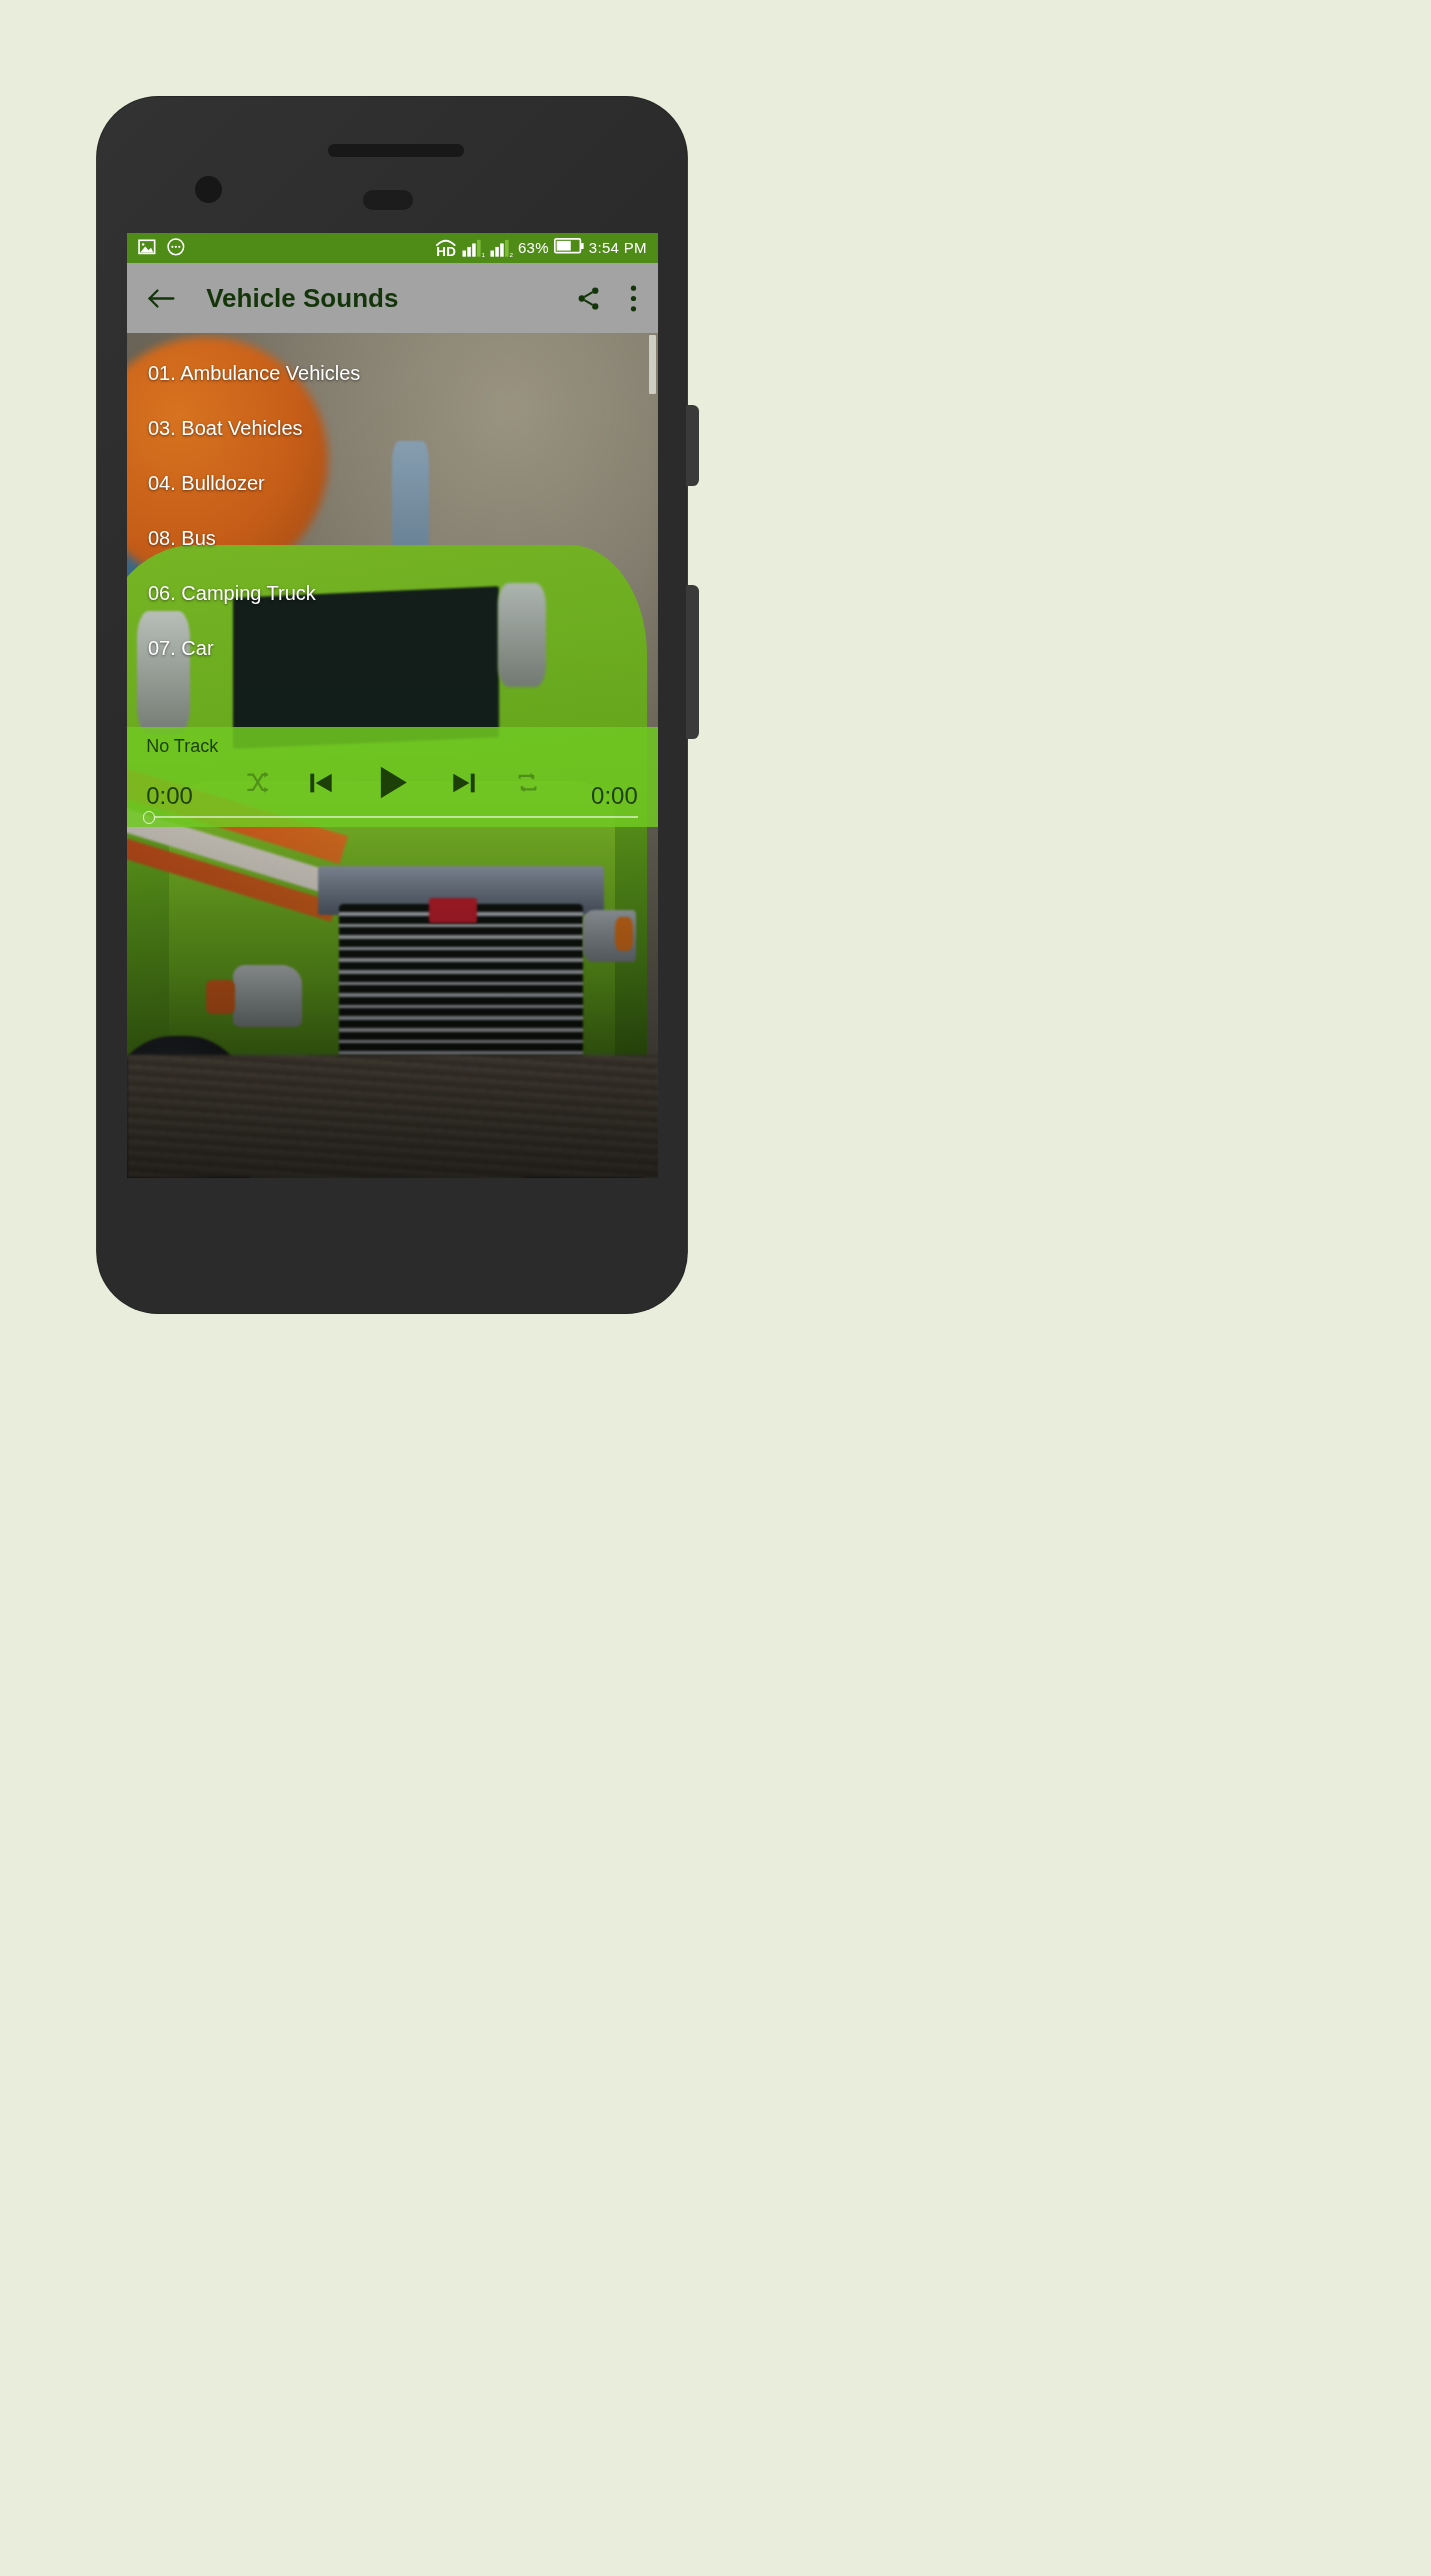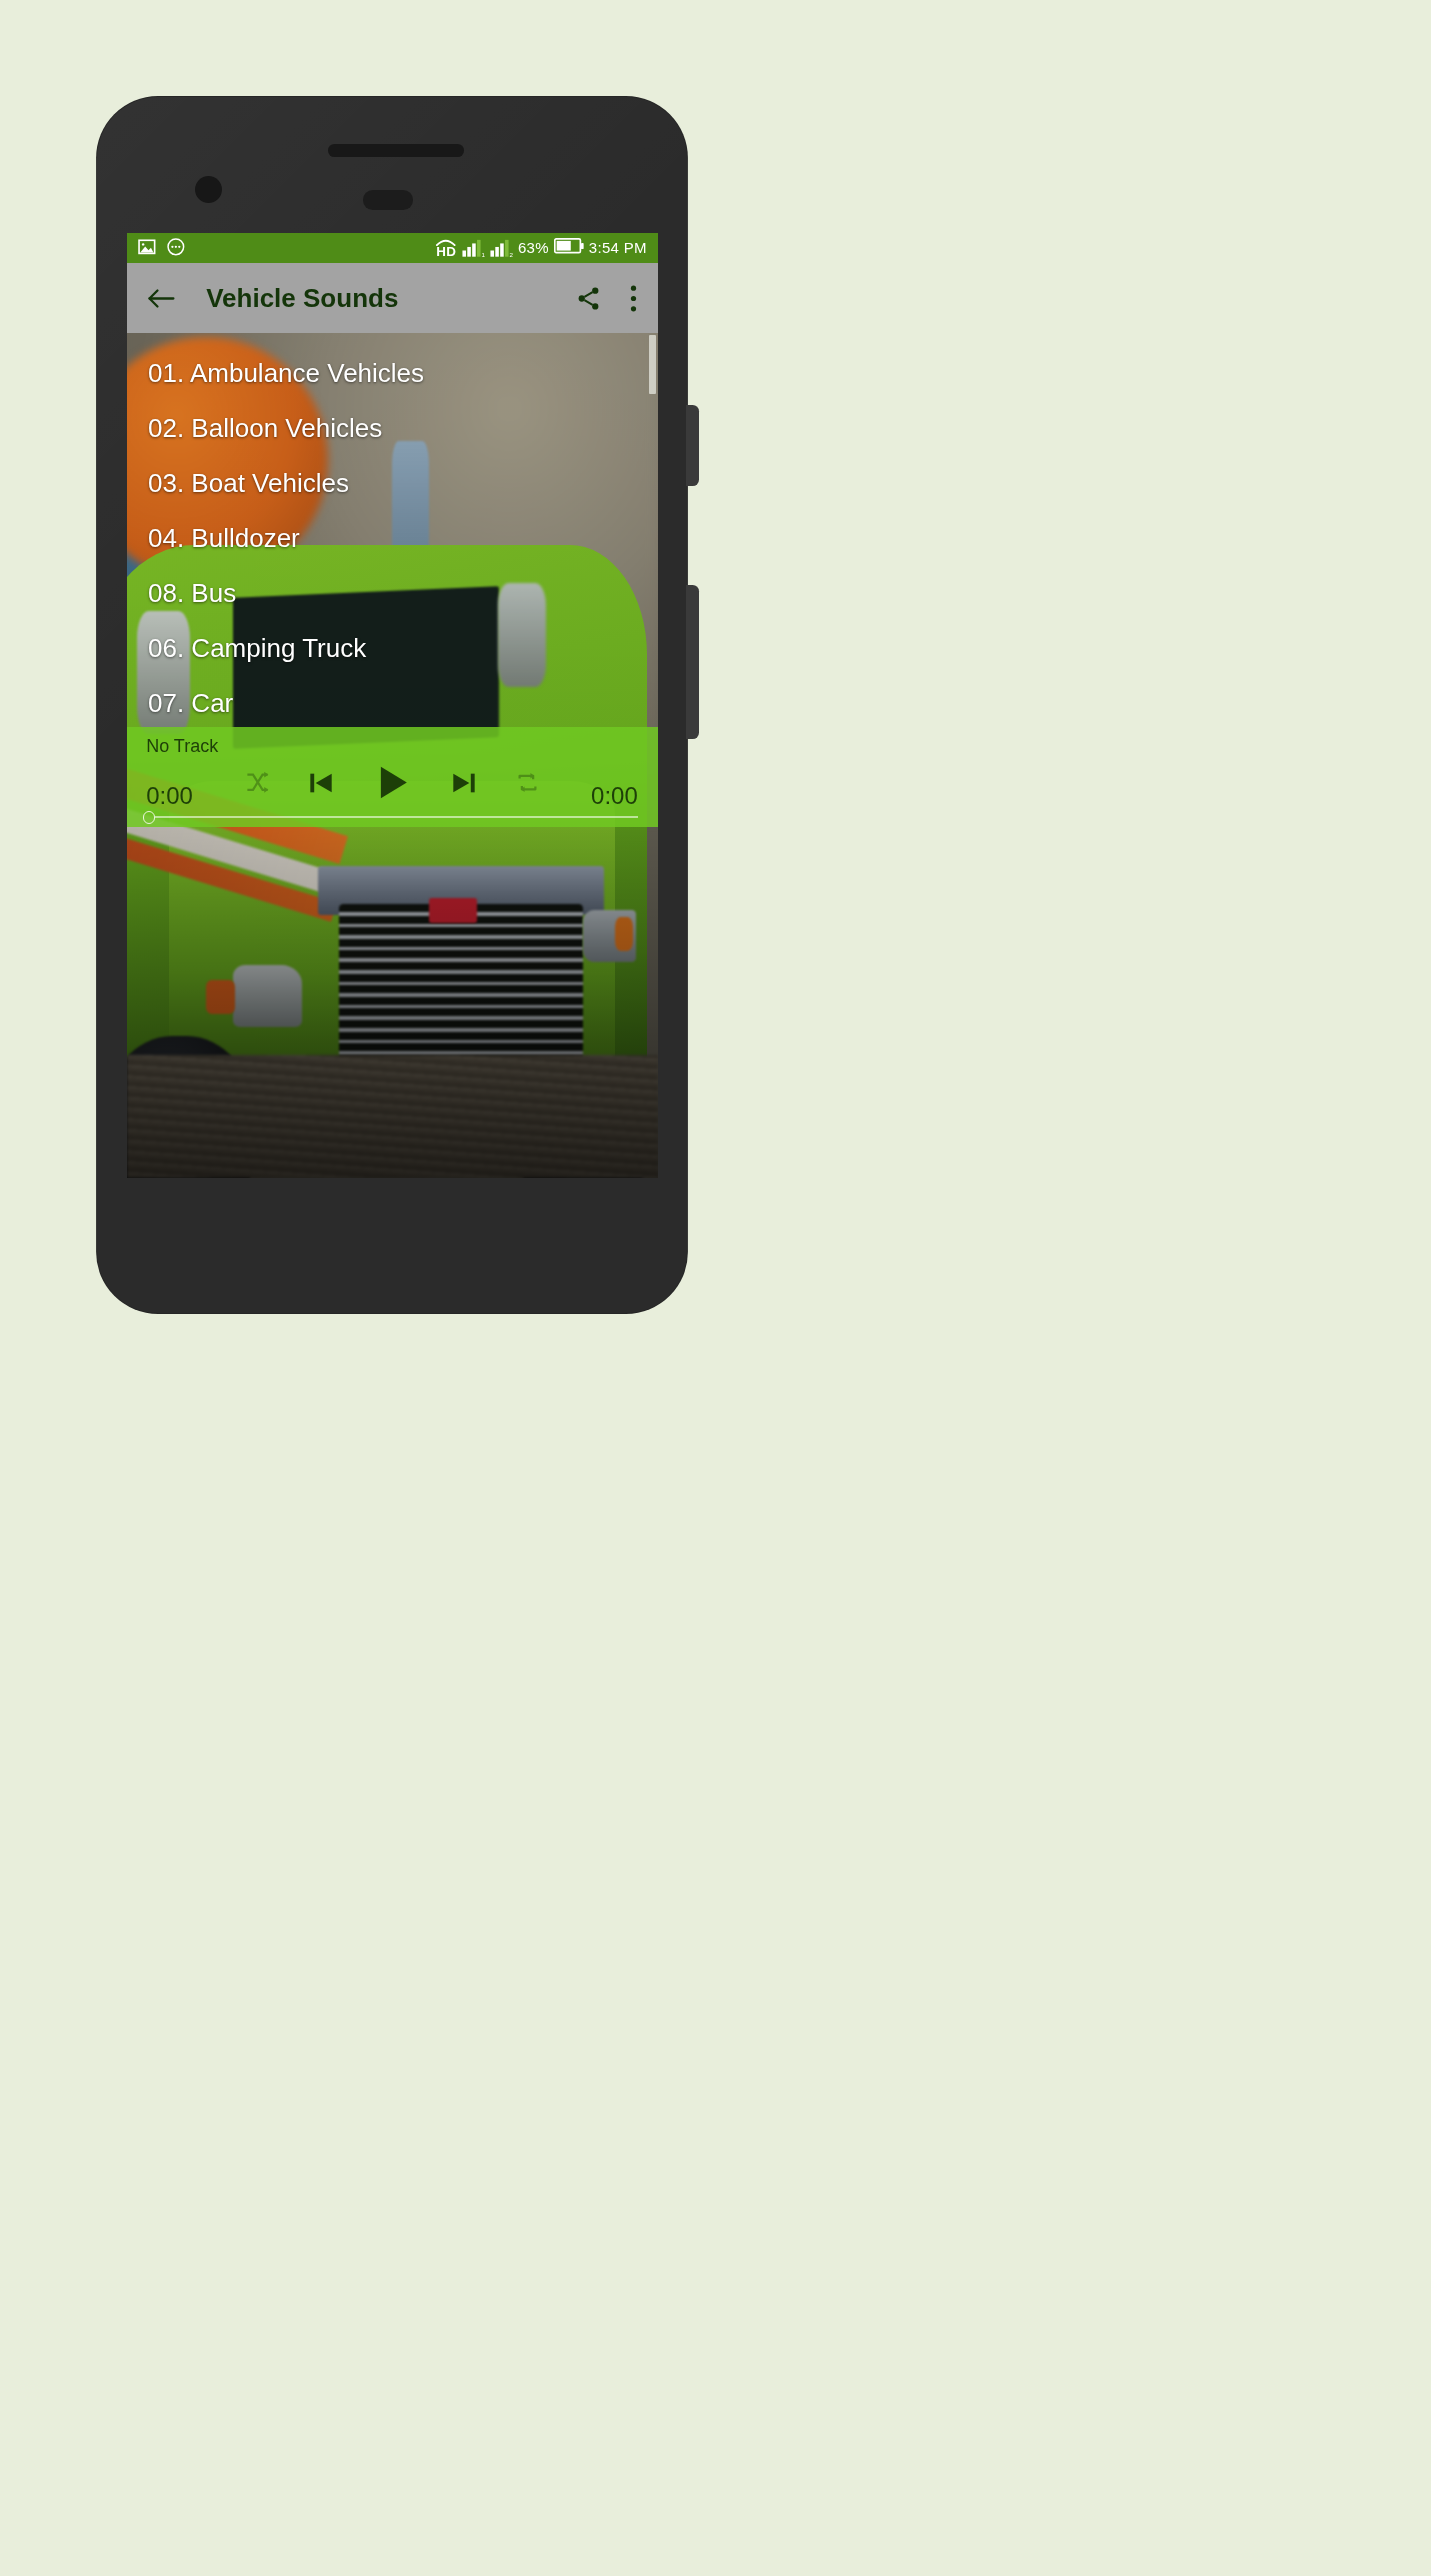--- a/index.html
+++ b/index.html
@@ -404,21 +404,21 @@
   .track-row {
     height: 55px;
     display: flex;
     align-items: center;
     padding-left: 21.5px;
     box-sizing: border-box;
     cursor: pointer;
   }
   .track-row span {
     color: #ffffff;
-    font-size: 26px;
+    font-size: 20px;
     text-shadow: 0 0.9px 2.7px rgba(0,0,0,0.55);
     white-space: nowrap;
   }
   .scrollbar {
     position: absolute;
     right: 1.8px;
     top: 1.8px;
     width: 7.2px;
     height: 59px;
     background: rgba(222,222,214,0.82);
@@ -622,23 +622,20 @@
         </span>
       </div>
 
       <div class="list-area">
         <div class="scrollbar"></div>
         <div class="track-list">
           <div class="track-row">
               <span>01. Ambulance Vehicles</span>
             </div>
           <div class="track-row">
-              <span>02. Balloon Vehicles</span>
-            </div>
-          <div class="track-row">
               <span>03. Boat Vehicles</span>
             </div>
           <div class="track-row">
               <span>04. Bulldozer</span>
             </div>
           <div class="track-row">
               <span>08. Bus</span>
             </div>
           <div class="track-row">
               <span>06. Camping Truck</span>

